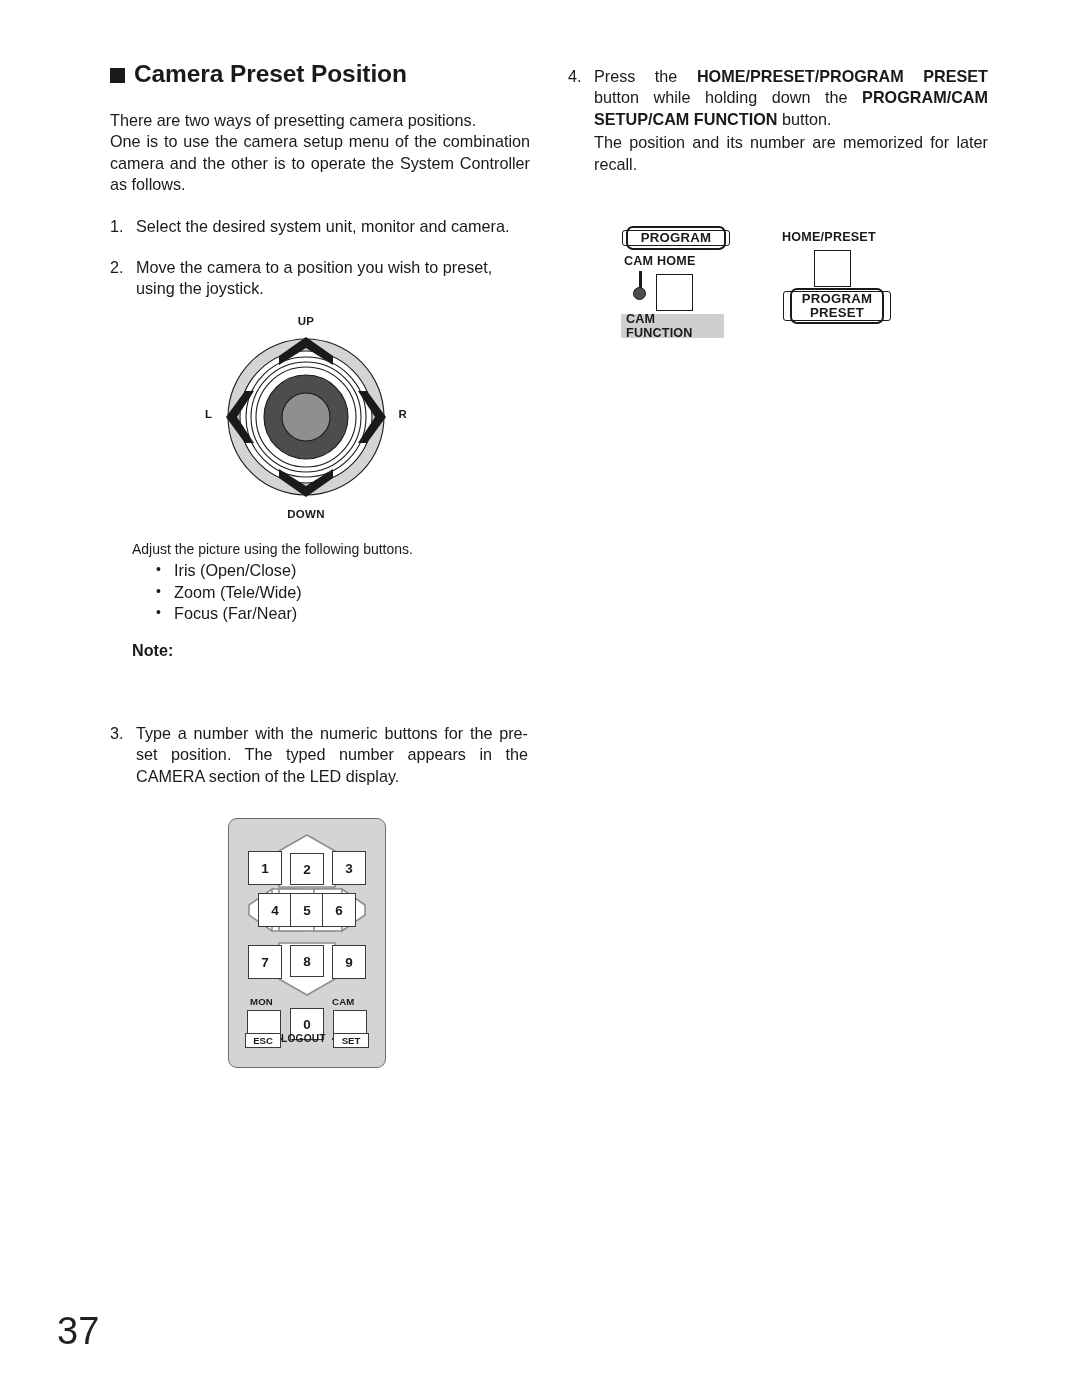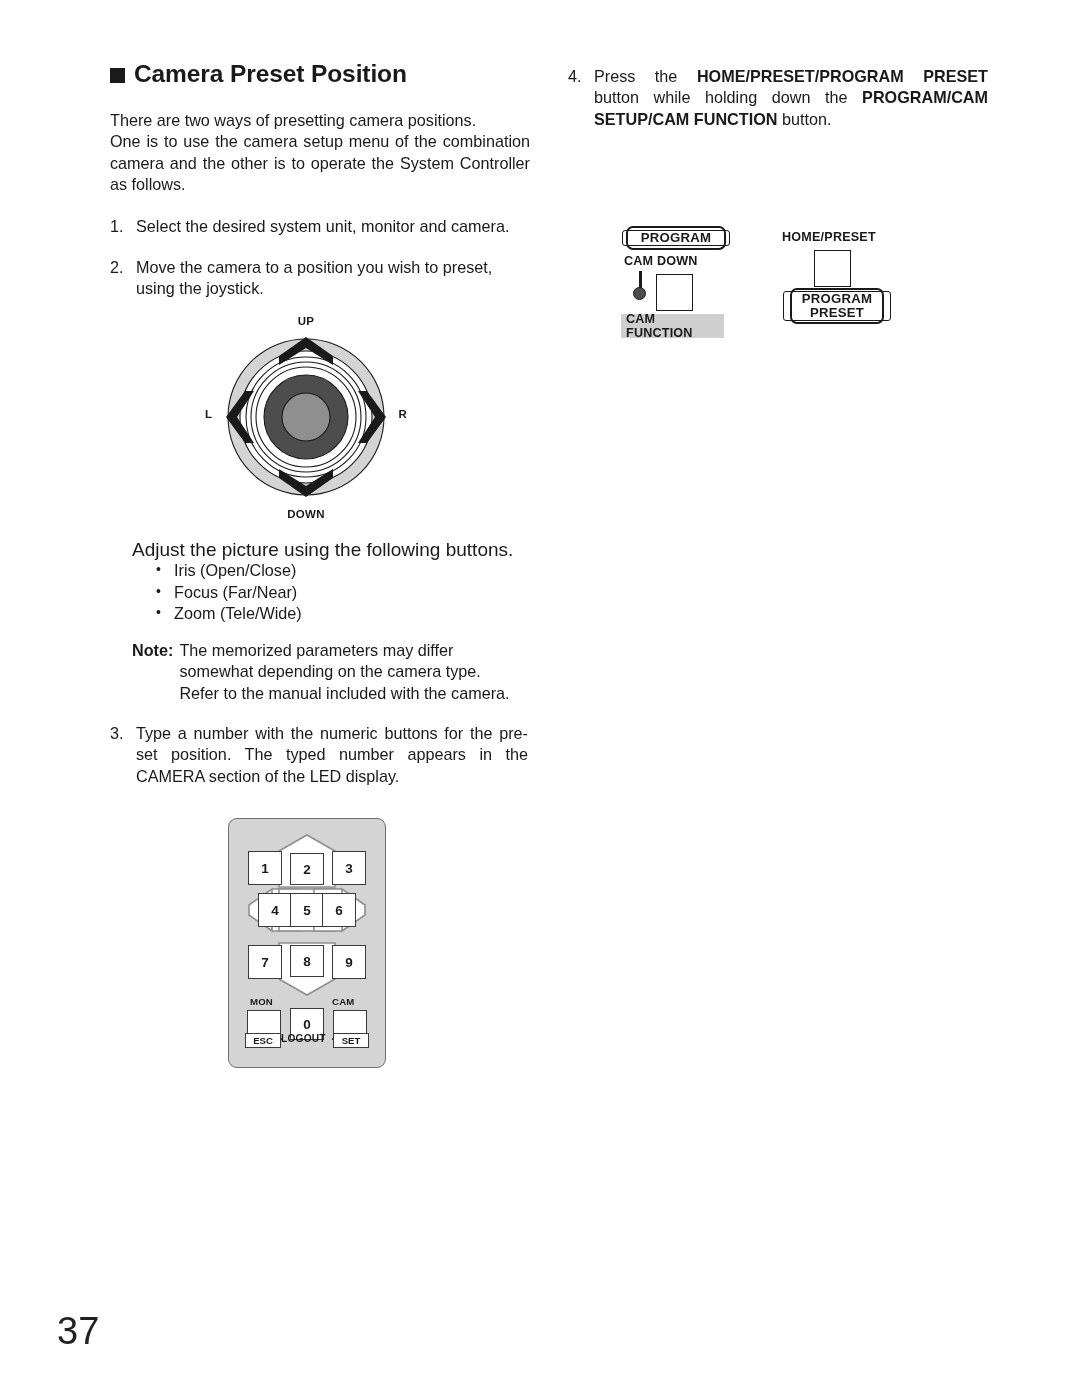--- a/index.html
+++ b/index.html
@@ -46,21 +46,21 @@
   .numitem {
     display: flex;
     font-size: 16.2px;
     line-height: 21.4px;
     margin-top: 20px;
   }
   .numitem .num { width: 26px; flex: 0 0 26px; }
   .numitem .body { flex: 1 1 auto; }
   .numitem .body.justify { text-align: justify; text-align-last: left; }
 
-  .subpara { font-size: 19px; line-height: 21.4px; margin: 0; }
+  .subpara { font-size: 14px; line-height: 21.4px; margin: 0; }
 
   ul.bullets { list-style: none; margin: 0; padding: 0 0 0 24px; }
   ul.bullets li {
     font-size: 16.2px;
     line-height: 21.4px;
     position: relative;
     padding-left: 18px;
   }
   ul.bullets li:before {
     content: "\2022";
@@ -254,29 +254,28 @@
     <path d="M 30 102 L 49 76 L 58 76 L 41 102 L 58 128 L 49 128 Z" fill="#1a1a1a"></path>
 
     <path d="M 190 102 L 171 76 L 162 76 L 179 102 L 162 128 L 171 128 Z" fill="#1a1a1a"></path>
   </svg>
 </div>
 
 <div style="position:absolute;left:132px;top:539px;width:400px;">
   <p class="subpara">Adjust the picture using the following buttons.</p>
   <ul class="bullets">
     <li>Iris (Open/Close)</li>
+    <li>Zoom (Tele/Wide)</li>
     <li>Focus (Far/Near)</li>
-    <li>Zoom (Tele/Wide)</li>
   </ul>
 </div>
 
 <div style="position:absolute;left:132px;top:640px;width:392px;">
   <div class="note">
     <span class="note-label">Note:</span>
-    <span class="note-body">The memorized parameters may differ somewhat depending on the camera type. Refer to the manual included with the camera.</span>
   </div>
 </div>
 
 <div style="position:absolute;left:110px;top:723px;width:418px;">
   <div class="numitem" style="margin-top:0;">
     <span class="num">3.</span>
     <span class="body justify">Type a number with the numeric buttons for the pre-set position. The typed number appears in the CAMERA section of the LED display.</span>
   </div>
 </div>
 
@@ -323,29 +322,33 @@
   <div class="kp-tag" style="left:17px;  top:215px; width:36px; height:15px;">ESC</div>
   <div class="kp-tag" style="left:105px; top:215px; width:36px; height:15px;">SET</div>
   <span class="kp-logout" style="left:53px; top:215px;text-align:right;">LOGOUT</span>
 </div>
 
 <div class="col-right">
   <div class="numitem" style="margin-top:0;">
     <span class="num">4.</span>
     <span class="body justify"><span>Press the </span><b>HOME/PRESET/PROGRAM PRESET</b><span> button while holding down the </span><b>PROGRAM/CAM SETUP/CAM FUNCTION</b><span> button.</span></span>
   </div>
+  <div class="numitem" style="margin-top:2px;">
+    <span class="num"></span>
+    <span class="body justify">The position and its number are memorized for later recall.</span>
+  </div>
 </div>
 
 <div class="btn-diagram">
 
   <div class="pill" style="left:8px; top:0px; width:100px; height:24px;">
     <span class="pill-inner">PROGRAM</span>
   </div>
 
-  <span class="bd-label" style="left:6px; top:28px;">CAM DOWN</span>
+  <span class="bd-label" style="left:6px; top:28px;">CAM HOME</span>
 
   <div class="bd-stem" style="left:21px; top:45px; height:17px;"></div>
   <div class="bd-dot" style="left:15px; top:61px;"></div>
 
   <div class="bd-sqbutton" style="left:38px; top:48px; width:37px; height:37px;"></div>
 
   <div class="bd-shaded" style="left:3px; top:88px; width:103px; height:24px;">CAM FUNCTION</div>
 
   <span class="bd-label" style="left:164px; top:4px;">HOME/PRESET</span>
 

